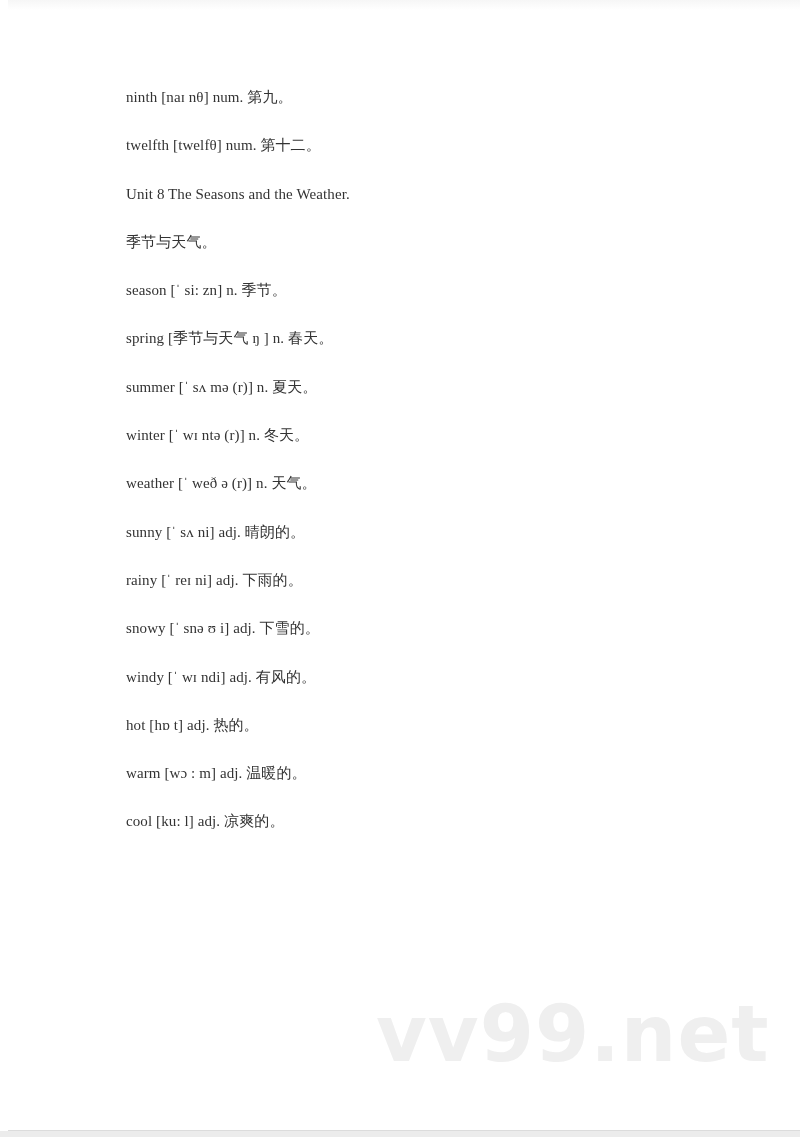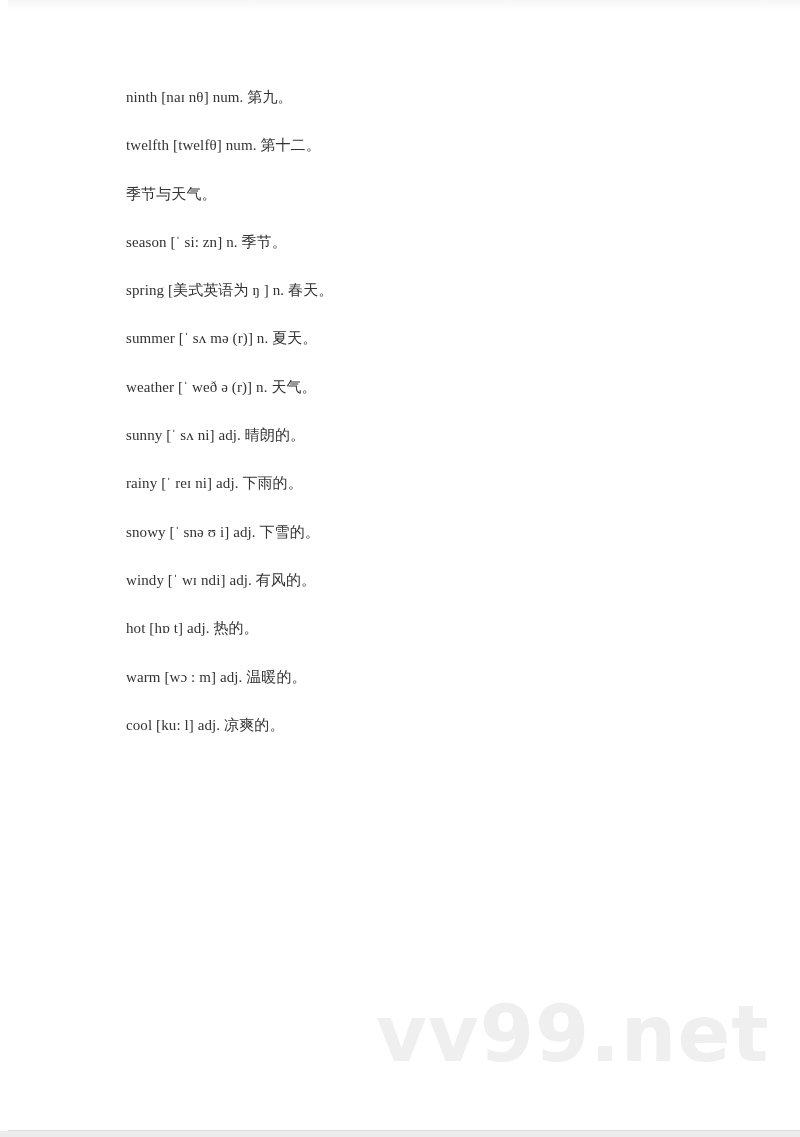--- a/index.html
+++ b/index.html
@@ -77,30 +77,32 @@
 
 <div class="page">
   <div class="page-top-shadow"></div>
 
   <ul class="lines">
     <li class="line"><span class="word">ninth</span> <span class="phon">[naɪ nθ]</span> <span class="pos">num.</span> <span class="def">第九。</span></li>
 
     <li class="line"><span class="word">twelfth</span> <span class="phon">[twelfθ]</span> <span class="pos">num.</span> <span class="def">第十二。</span></li>
 
 
+    <li class="line"><span class="plain">Unit 8 The Seasons and the Weather.</span></li>
 
     <li class="line"><span class="plain">季节与天气。</span></li>
 
     <li class="line"><span class="word">season</span> <span class="phon">[ˈ si: zn]</span> <span class="pos">n.</span> <span class="def">季节。</span></li>
 
-    <li class="line"><span class="word">spring</span> <span class="phon">[美式英语为 ŋ ]</span> <span class="pos">n.</span> <span class="def">春天。</span></li>
+    <li class="line"><span class="word">spring</span> <span class="phon">[季节与天气 ŋ ]</span> <span class="pos">n.</span> <span class="def">春天。</span></li>
 
     <li class="line"><span class="word">summer</span> <span class="phon">[ˈ sʌ mə (r)]</span> <span class="pos">n.</span> <span class="def">夏天。</span></li>
 
 
+    <li class="line"><span class="word">winter</span> <span class="phon">[ˈ wɪ ntə (r)]</span> <span class="pos">n.</span> <span class="def">冬天。</span></li>
 
     <li class="line"><span class="word">weather</span> <span class="phon">[ˈ weð ə (r)]</span> <span class="pos">n.</span> <span class="def">天气。</span></li>
 
     <li class="line"><span class="word">sunny</span> <span class="phon">[ˈ sʌ ni]</span> <span class="pos">adj.</span> <span class="def">晴朗的。</span></li>
 
 
     <li class="line"><span class="word">rainy</span> <span class="phon">[ˈ reɪ ni]</span> <span class="pos">adj.</span> <span class="def">下雨的。</span></li>
 
     <li class="line"><span class="word">snowy</span> <span class="phon">[ˈ snə ʊ i]</span> <span class="pos">adj.</span> <span class="def">下雪的。</span></li>
 

